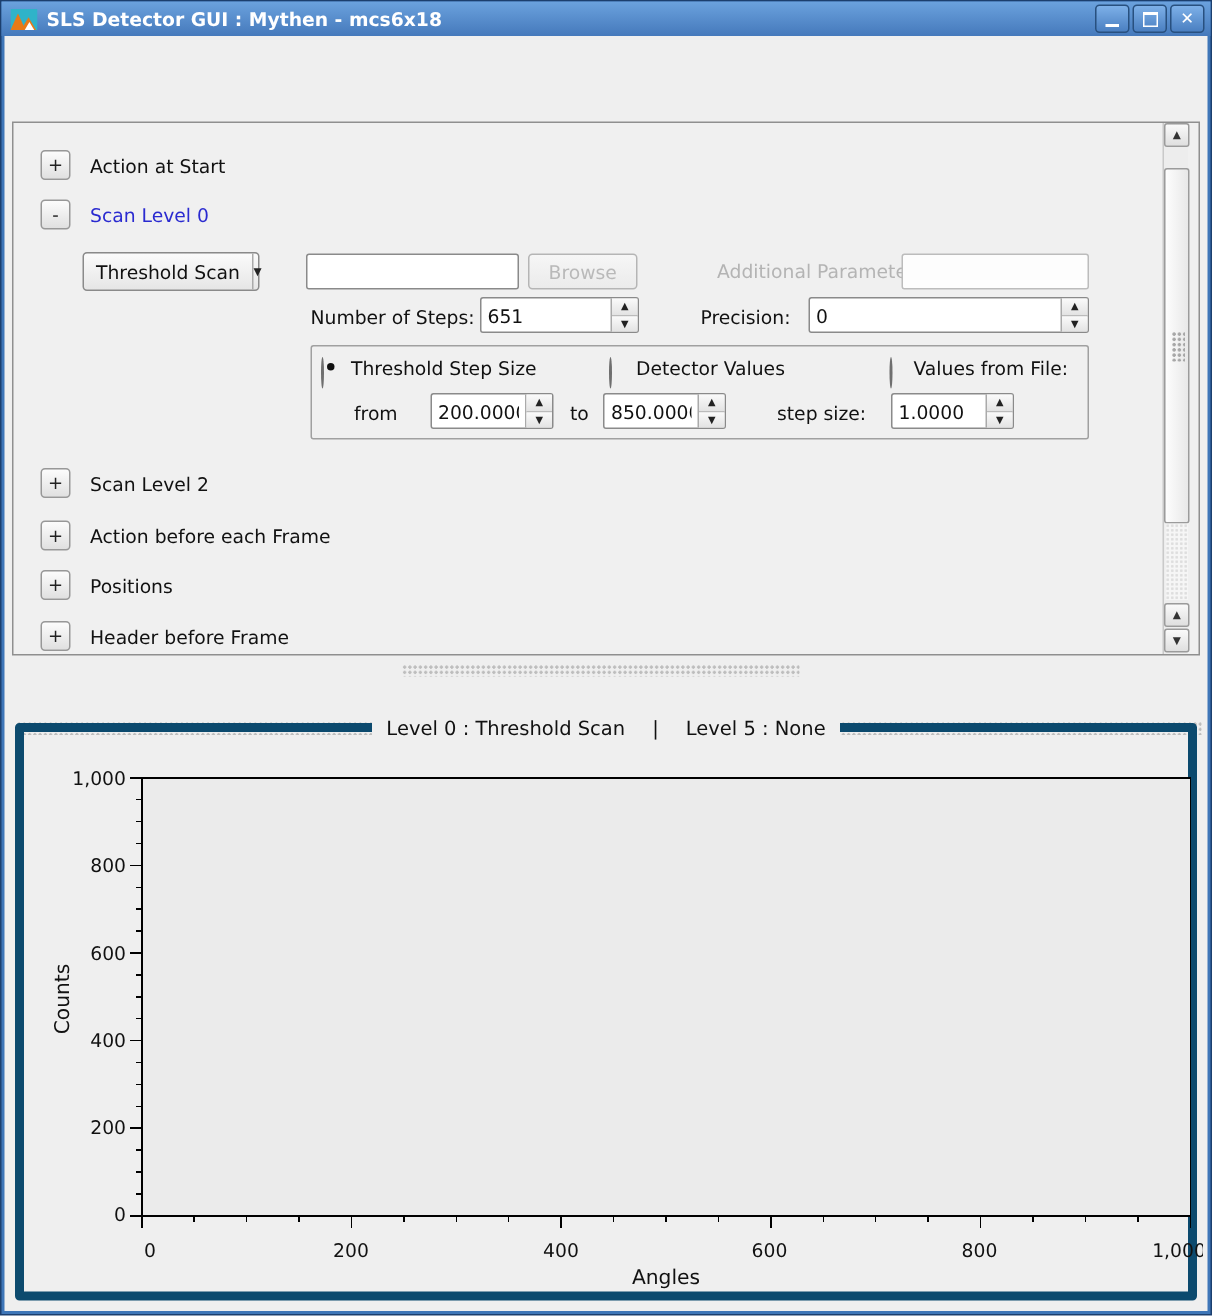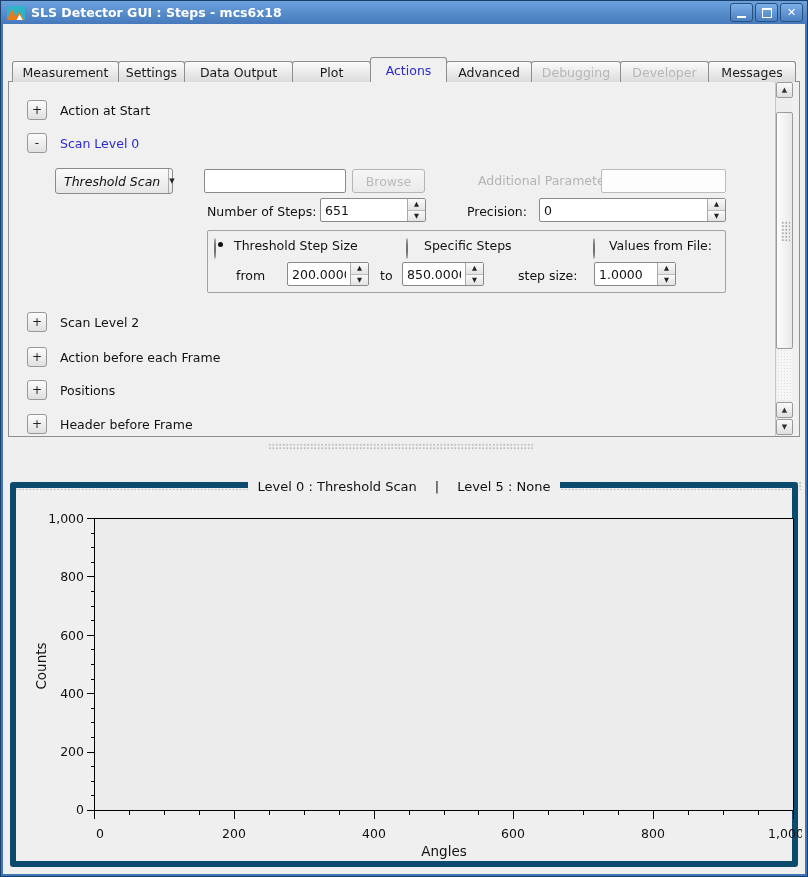--- a/index.html
+++ b/index.html
@@ -32,21 +32,21 @@
   
   #panel{left:5px;top:57px;width:792px;height:356px;border:1px solid #8f8f8f;background:#f0f0f0;z-index:2;}
   .toggle-btn{width:20px;height:20px;border:1px solid #989898;border-radius:3px;background:linear-gradient(#fcfcfc,#e0e0e0);display:flex;align-items:center;justify-content:center;font-size:12px;color:#222;}
   .sec-label{font-size:12.5px;color:#111;white-space:nowrap;}
   .sec-label.blue{color:#2a2ad0;}
   .dis{color:#b4b4b4;}
 
   .textfield{border:1px solid #8a8a8a;border-radius:2px;background:#fff;font-family:inherit;font-size:12.5px;color:#111;padding:0 5px;outline:none;}
   .textfield:disabled{border-color:#bcbcbc;background:#fdfdfd;}
 
-  .combobox{border:1px solid #8a8a8a;border-radius:3px;background:linear-gradient(#fbfbfb,#e6e6e6);display:flex;align-items:center;font-style:italic;}
+  .combobox{border:1px solid #8a8a8a;border-radius:3px;background:linear-gradient(#fbfbfb,#e6e6e6);display:flex;align-items:center;}
   .combobox .cb-label{flex:1;padding:0 8px;font-size:12.5px;color:#111;white-space:nowrap;}
   .combobox .cb-arrow{width:20px;align-self:stretch;border-left:1px solid #aaa;display:flex;align-items:center;justify-content:center;font-size:7px;color:#222;}
 
   .push-btn{border:1px solid #989898;border-radius:3px;background:linear-gradient(#fbfbfb,#e2e2e2);display:flex;align-items:center;justify-content:center;font-size:12.5px;color:#111;}
   .push-btn.disabled{color:#b9b9b9;border-color:#b5b5b5;background:linear-gradient(#f6f6f6,#ebebeb);}
 
   .spinbox{border:1px solid #8a8a8a;border-radius:2px;background:#fff;display:flex;}
   .spinbox input{flex:1;min-width:0;border:none;background:transparent;font-family:inherit;font-size:12.5px;color:#111;padding:0 4px;outline:none;}
   .spin-btns{width:17px;flex:0 0 auto;border-left:1px solid #aaa;display:flex;flex-direction:column;}
   .spin-btns span{flex:1;display:flex;align-items:center;justify-content:center;font-size:6.5px;color:#222;background:linear-gradient(#fafafa,#e3e3e3);}
@@ -83,46 +83,35 @@
 
 <div id="window">
 
   <div id="titlebar" class="abs">
     <svg id="app-icon" viewBox="0 0 18 14">
       <rect width="18" height="14" fill="#2fb3c9"></rect>
       <path d="M0 14 L5 3 L10 14 Z" fill="#e87a17"></path>
       <path d="M7 14 L12 5.5 L17 14 Z" fill="#e87a17"></path>
       <path d="M9.5 14 L12.6 8.6 L15.8 14 Z" fill="#ffffff"></path>
     </svg>
-    <span id="title-text">SLS Detector GUI : Steps - mcs6x18</span>
+    <span id="title-text">SLS Detector GUI : Mythen - mcs6x18</span>
     <span class="win-btn">
         <span class="glyph-min"></span>
       </span>
     <span class="win-btn">
         <span class="glyph-max"></span>
       </span>
     <span class="win-btn">
         <span class="glyph-close">✕</span>
       </span>
   </div>
 
   <div id="body" class="abs">
 
 
-    <div id="tabbar" class="abs">
-      <span class="tab normal" style="width:107px">Measurement</span>
-      <span class="tab normal" style="width:67px">Settings</span>
-      <span class="tab normal" style="width:109px">Data Output</span>
-      <span class="tab normal" style="width:79px">Plot</span>
-      <span class="tab active" style="width:77px">Actions</span>
-      <span class="tab normal" style="width:86px">Advanced</span>
-      <span class="tab disabled" style="width:90px">Debugging</span>
-      <span class="tab disabled" style="width:89px">Developer</span>
-      <span class="tab normal" style="width:88px">Messages</span>
-    </div>
 
     <div id="panel" class="abs">
 
       <span class="toggle-btn abs" style="left:18px;top:18px;">+</span>
       <span class="sec-label abs" style="left:51px;top:21px;">Action at Start</span>
 
       <span class="toggle-btn abs" style="left:18px;top:51px;">-</span>
       <span class="sec-label blue abs" style="left:51px;top:54px;">Scan Level 0</span>
 
       <div class="combobox abs" style="left:46px;top:86px;width:118px;height:26px;">
@@ -148,21 +137,21 @@
         <span class="spin-btns">
             <span>▲</span>
             <span>▼</span>
           </span>
       </div>
 
       <div class="groupbox abs" style="left:198px;top:148px;width:519px;height:63px;">
         <span class="radio checked abs" style="left:6px;top:8px;"></span>
         <span class="radio-label abs" style="left:26px;top:7px;">Threshold Step Size</span>
         <span class="radio abs" style="left:196px;top:8px;"></span>
-        <span class="radio-label abs" style="left:216px;top:7px;">Specific Steps</span>
+        <span class="radio-label abs" style="left:216px;top:7px;">Detector Values</span>
         <span class="radio abs" style="left:381px;top:8px;"></span>
         <span class="radio-label abs" style="left:401px;top:7px;">Values from File:</span>
 
         <span class="radio-label abs" style="left:28px;top:37px;">from</span>
         <div class="spinbox abs" style="left:79px;top:31px;width:82px;height:24px;">
           <input value="200.0000" style="">
           <span class="spin-btns">
               <span>▲</span>
               <span>▼</span>
             </span>

